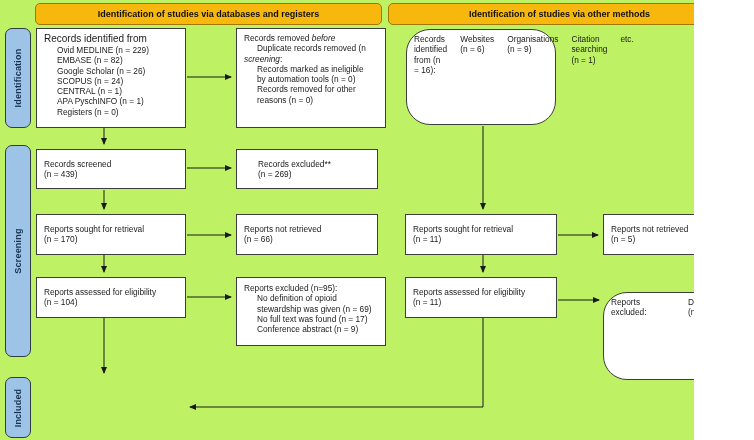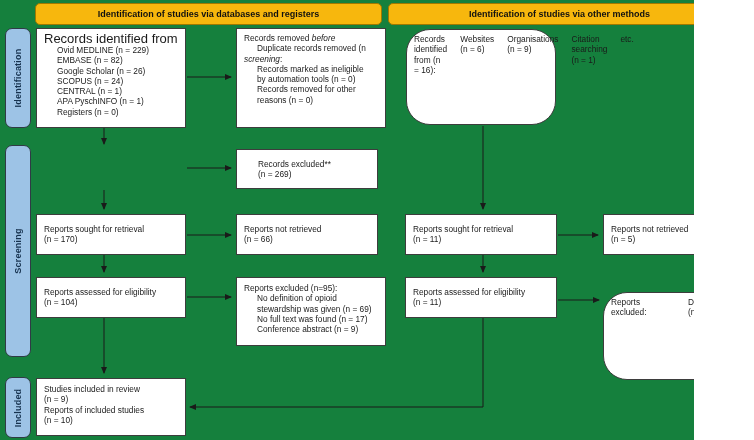--- a/index.html
+++ b/index.html
@@ -1,17 +1,17 @@
 <!DOCTYPE html>
 <html><head>
 <meta charset="utf-8">
 <style>
   html,body { margin:0; padding:0; background:#fff; }
   #stage {
-    position:relative; width:694px; height:440px; background:#15803d;
+    position:relative; width:694px; height:440px; background:#bef264;
     font-family:"Liberation Sans", sans-serif; color:#1a1a1a; overflow:hidden;
   }
   .banner {
     position:absolute; height:20px; border-radius:5px;
     background:#F7B70D; border:1px solid #A07800;
     display:flex; align-items:center; justify-content:center;
     font-size:9px; font-weight:bold; color:#111;
   }
   .tab {
     position:absolute; left:5px; width:26px;
@@ -20,21 +20,21 @@
   }
   .tab span {
     display:block; transform:rotate(-90deg); white-space:nowrap;
     font-size:9px; font-weight:bold; color:#16324F; letter-spacing:.2px;
   }
   .box {
     position:absolute; background:#fff; border:1.5px solid #3D3D3D;
     box-sizing:border-box; padding:4px 7px;
   }
   .t  { font-size:8.3px; line-height:10.3px; }
-  .t-lg { font-size:13px; line-height:12px; }
+  .t-lg { font-size:10px; line-height:12px; }
   .ind { padding-left:13px; }
   .it { font-style:italic;text-align:center; }
   .box2 { padding-top:9px; }
   .padE { padding-top:5px; }
   .center-v { display:flex; flex-direction:row; justify-content:space-between;border-radius:24px; }
   #arrows { position:absolute; left:0; top:0; width:754px; height:440px; pointer-events:none; }
 </style>
 </head>
 <body>
 
@@ -100,20 +100,24 @@
   </div>
 
   <div class="box center-v" style="left:406px; top:29px; width:150px; height:96px;">
     <div class="t">Records identified from (n = 16):</div>
     <div class="t ind">Websites (n = 6)</div>
     <div class="t ind">Organisations (n = 9)</div>
     <div class="t ind">Citation searching (n = 1)</div>
     <div class="t ind">etc.</div>
   </div>
 
+  <div class="box box2" style="left:36px; top:149px; width:150px; height:40px;">
+    <div class="t">Records screened</div>
+    <div class="t">(n = 439)</div>
+  </div>
   <div class="box box2" style="left:236px; top:149px; width:142px; height:40px;padding-left:21px;">
     <div class="t">Records excluded**</div>
     <div class="t">(n = 269)</div>
   </div>
 
   <div class="box box2" style="left:36px; top:214px; width:150px; height:41px;">
     <div class="t">Reports sought for retrieval</div>
     <div class="t">(n = 170)</div>
   </div>
   <div class="box box2" style="left:236px; top:214px; width:142px; height:41px;">
@@ -142,20 +146,14 @@
   </div>
   <div class="box box2" style="left:405px; top:277px; width:152px; height:41px;">
     <div class="t">Reports assessed for eligibility</div>
     <div class="t">(n = 11)</div>
   </div>
   <div class="box center-v" style="left:603px; top:292px; width:147px; height:88px;">
     <div class="t">Reports excluded:</div>
     <div class="t ind">Duplicate (n=1)</div>
   </div>
 
-  <div class="box padE" style="left:36px; top:378px; width:150px; height:58px;">
-    <div class="t">Studies included in review</div>
-    <div class="t">(n = 9)</div>
-    <div class="t">Reports of included studies</div>
-    <div class="t">(n = 10)</div>
-  </div>
 
 </div>
 
 </body></html>

